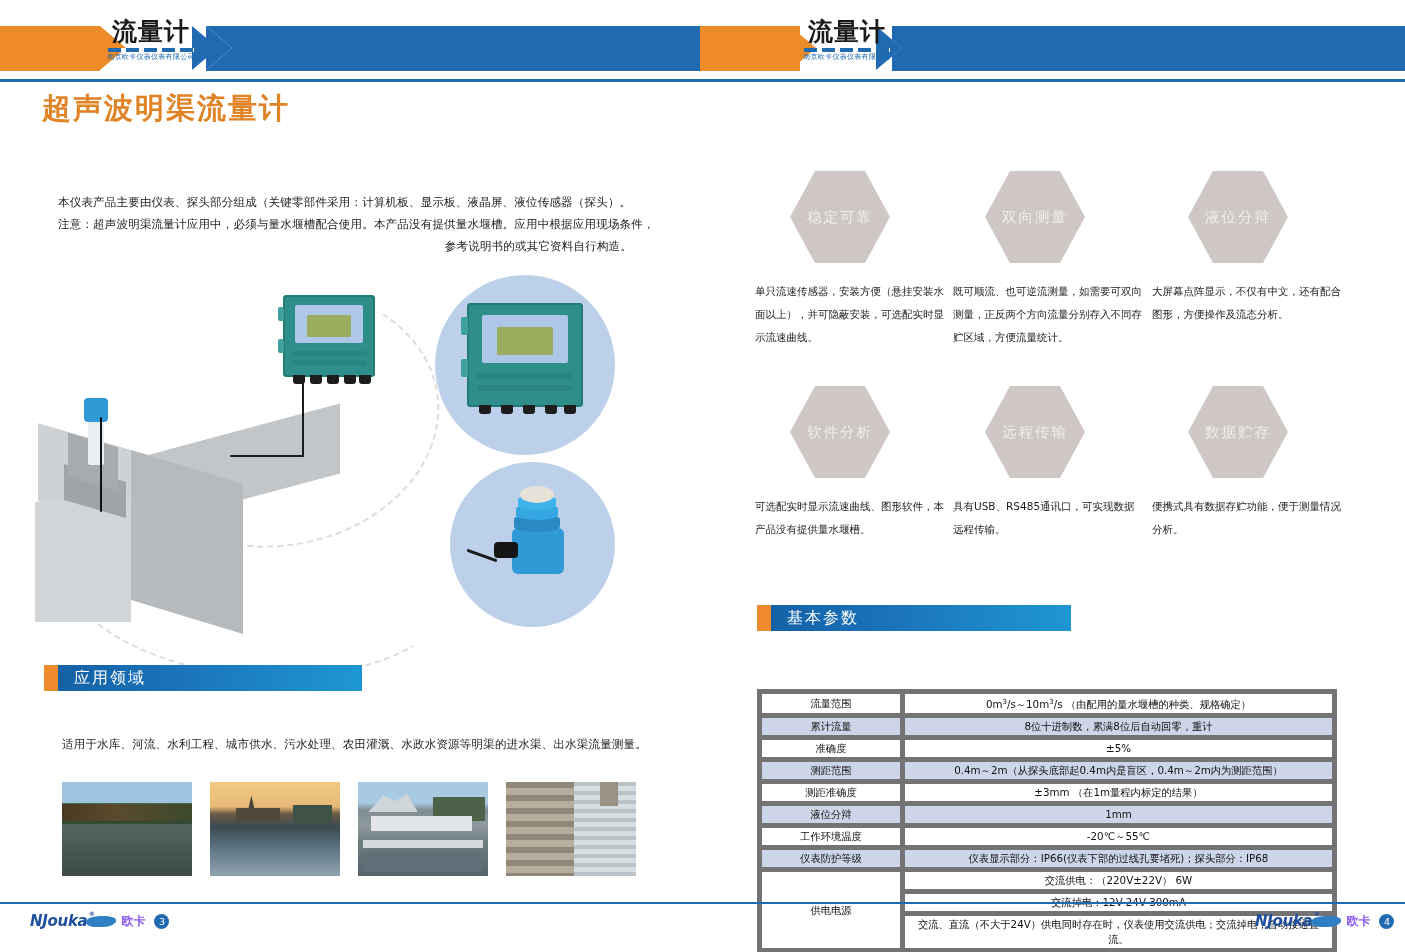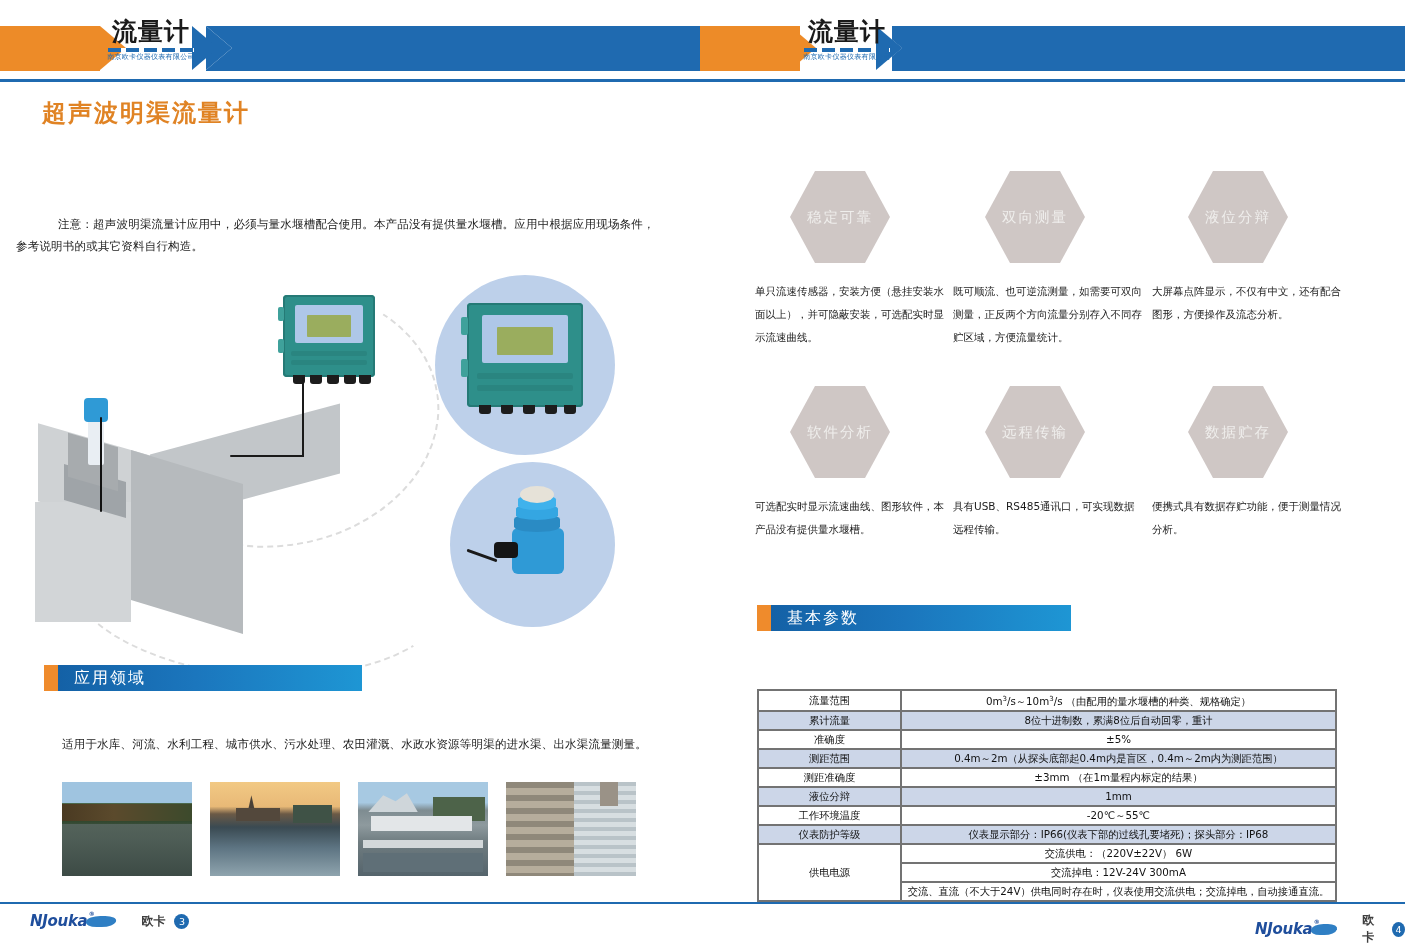--- a/index.html
+++ b/index.html
@@ -39,22 +39,22 @@
   .logo-dashes { margin:2px auto 1px; width:86px; height:4px;
     background: repeating-linear-gradient(to right,#1f6ab0 0px,#1f6ab0 13px,#fff 13px,#fff 18px); }
   .logo-sub { font-size:7px; color:#1f6ab0; letter-spacing:.3px; line-height:9px; }
   .ribbon-rule { position:absolute; left:0; width:1405px; height:3px; background:#1f6ab0; top:79px; }
 
   
   .colL { position:absolute; left:0; top:82px; width:700px; height:820px; }
   .colR { position:absolute; left:700px; top:82px; width:705px; height:820px; }
 
   .product-title {
-    position:absolute; left:42px; top:15px;
-    font-size:24px; font-weight:bold; color:#e08324; letter-spacing:2px;
+    position:absolute; left:42px; top:7px;
+    font-size:29px; font-weight:bold; color:#e08324; letter-spacing:2px;
   }
 
   
   .secbar { position:absolute; height:26px; }
   .secbar .tab { position:absolute; left:0; top:0; width:14px; height:26px; background:#ef8b2c; }
   .secbar .bar {
     position:absolute; left:14px; top:0; right:0; height:26px;
     background:linear-gradient(to right,#1461a6 0%, #1b76bd 45%, #1e96d4 100%);
   }
   .secbar .txt {
@@ -101,36 +101,36 @@
   }
   .hex span {
     font-family:"DejaVu Serif","Liberation Serif",serif;
     font-size:14.5px; color:#efeeec; letter-spacing:2px;
   }
   .featdesc { position:absolute; width:190px; font-size:10.5px; color:#1c1c1c; line-height:23px; }
 
   
   .spec { position:absolute; left:757px; top:689px; width:580px; border-collapse:collapse; }
   .spec td {
-    border:2px solid #737373; font-size:10.3px; color:#111; height:17px;
+    border:5px solid #737373; font-size:10.3px; color:#111; height:17px;
     padding:1px 4px; text-align:center; background:#ffffff; line-height:15px;
   }
   .spec tr.alt td { background:#ccd6e8; }
   .spec td.lab { width:143px; }
   sup { font-size:7px; }
 
   
   .footer { position:absolute; left:0; top:902px; width:1405px; height:50px; }
   .foot-rule { position:absolute; left:0; top:0; width:1405px; height:2px; background:#1f6ab0; }
   .fbrand { position:absolute; top:10px; display:flex; align-items:center; gap:5px; }
   .fbrand .nj { font-size:15px; font-weight:bold; color:#1f4e9c; font-style:italic; letter-spacing:-.3px; position:relative; }
   .fbrand .nj .reg { font-size:6px; position:absolute; top:-2px; right:-7px; font-style:normal; }
   .fbrand .swoosh { width:30px; height:11px; background:#2f7fc4; border-radius:50%/60%;
                     transform:skewX(-18deg); margin-left:-6px; }
-  .fbrand .cn { font-size:12px; color:#404040; font-weight:bold; margin-left:20px; }
+  .fbrand .cn { font-size:12px; color:#8b5cf6; font-weight:bold; margin-left:0; }
   .fbrand .pg { width:15px; height:15px; border-radius:50%; background:#1f6ab0; color:#fff;
                 font-size:9.5px; display:flex; align-items:center; justify-content:center; margin-left:4px; }
 </style>
 </head>
 <body>
 
 <div class="page">
 
   <div class="ribbon">
 
@@ -164,22 +164,23 @@
       <div class="logo-sub">南京欧卡仪器仪表有限公司</div>
     </div>
     <div class="ribbon-rule"></div>
   </div>
 
   <div class="colL">
 
     <div class="product-title">超声波明渠流量计</div>
 
 
+    <div class="para" style="left:58px; top:109px; width:600px;">本仪表产品主要由仪表、探头部分组成（关键零部件采用：计算机板、显示板、液晶屏、液位传感器（探头）。</div>
     <div class="para" style="left:58px; top:131px; width:600px;">注意：超声波明渠流量计应用中，必须与量水堰槽配合使用。本产品没有提供量水堰槽。应用中根据应用现场条件，</div>
-    <div class="para" style="left:16px; top:153px; width:600px;">参考说明书的或其它资料自行构造。</div>
+    <div class="para" style="left:32px; top:153px; width:600px;text-align:right;">参考说明书的或其它资料自行构造。</div>
 
     <div class="illus">
 
       <div class="dash-arc" style="left:80px; top:20px; width:330px; height:260px; border-color:transparent #dcdcdc #dcdcdc transparent; transform:rotate(-8deg);"></div>
       <div class="dash-arc" style="left:30px; top:200px; width:400px; height:210px; border-color:transparent transparent #dcdcdc #dcdcdc; transform:rotate(4deg);"></div>
 
       <div>
         <div class="flume-top" style="left:8px;  top:185px; width:200px; height:78px; transform:skewY(16deg); background:#cfd2d4;"></div>
         <div class="flume-top" style="left:120px;top:162px; width:190px; height:70px; transform:skewY(-15deg); background:#c2c6c9;"></div>
         <div class="flume-face" style="left:5px;  top:235px; width:96px;  height:120px; background:#d2d5d7;"></div>

